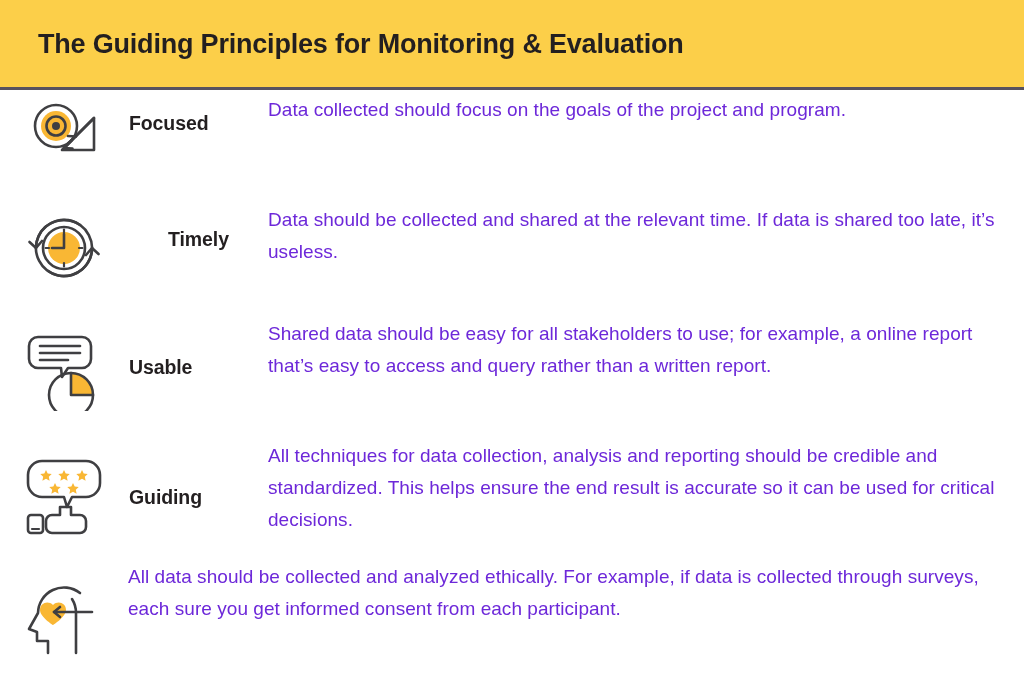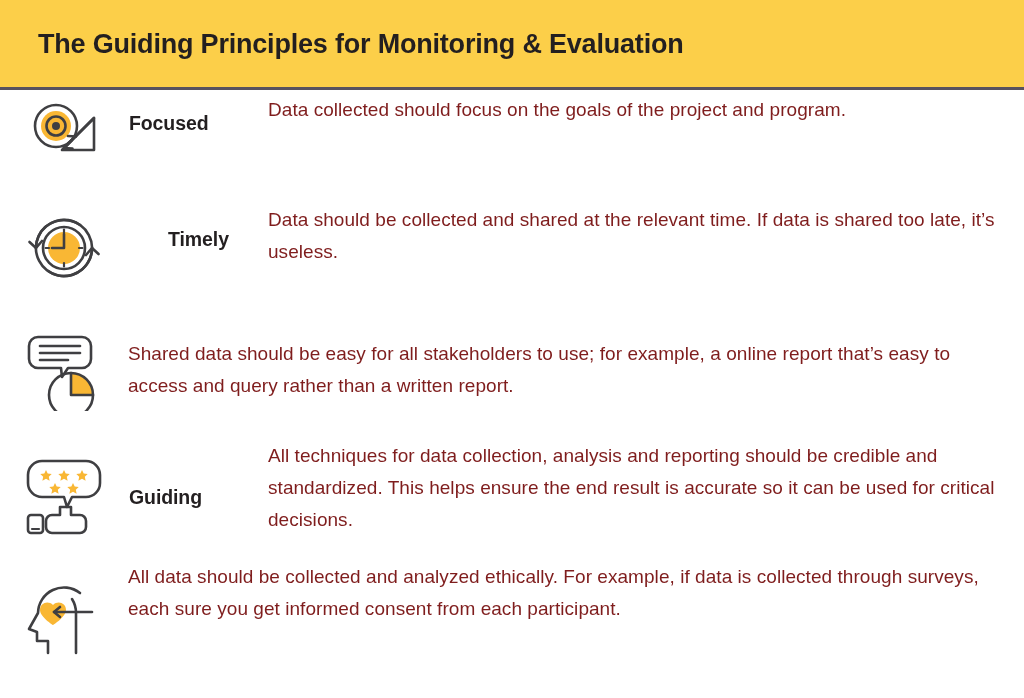--- a/index.html
+++ b/index.html
@@ -81,40 +81,40 @@
     color: #231f20;
     letter-spacing: -0.1px;
   }
 
   .desc-cell {
     flex: 1 1 auto;
     box-sizing: border-box;
     padding-right: 28px;
     font-size: 19px;
     line-height: 32px;
-    color: #7f1d1d;
+    color: #6d28d9;
     letter-spacing: 0.05px;
   }
 
   
   .row-focused  { height: 110px; }
   .row-timely   { height: 115px; }
   .row-usable   { height: 122px; }
   .row-credible { height: 122px; }
   .row-ethical  { height: 120px; }
 
   .row-focused  .label-cell { padding-top: 22px; }
   .row-timely   .label-cell { padding-top: 28px; text-align: center; }
   .row-usable   .label-cell { padding-top: 41px; }
   .row-credible .label-cell { padding-top: 49px; }
   .row-ethical  .label-cell { padding-top: 48px; }
 
   .row-focused  .desc-cell { padding-top: 4px; }
   .row-timely   .desc-cell { padding-top: 4px; }
-  .row-usable   .desc-cell { padding-top: 3px; margin-top: 20px; }
+  .row-usable   .desc-cell { padding-top: 3px; }
   .row-credible .desc-cell { padding-top: 3px; }
   .row-ethical  .desc-cell { padding-top: 2px; }
 
   .row-focused  .icon-cell { padding-top: 8px; }
   .row-timely   .icon-cell { padding-top: 8px; }
   .row-usable   .icon-cell { padding-top: 16px; }
   .row-credible .icon-cell { padding-top: 20px; }
   .row-ethical  .icon-cell { padding-top: 20px; }
 </style>
 </head>
@@ -169,20 +169,21 @@
       <svg width="80" height="80" viewBox="0 0 80 80" aria-hidden="true">
         <path d="M14 6 H58 A9 9 0 0 1 67 15 V28 A9 9 0 0 1 58 37 H44 L38 46 L37 37 H14 A9 9 0 0 1 5 28 V15 A9 9 0 0 1 14 6 Z" fill="none" stroke="#3f3f42" stroke-width="2.6" stroke-linejoin="round"></path>
         <path d="M16 15 H56" stroke="#3f3f42" stroke-width="2.6" stroke-linecap="round"></path>
         <path d="M16 22 H56" stroke="#3f3f42" stroke-width="2.6" stroke-linecap="round"></path>
         <path d="M16 29 H44" stroke="#3f3f42" stroke-width="2.6" stroke-linecap="round"></path>
         <path d="M47 42 A22 22 0 0 1 69 64 L47 64 Z" fill="#f9b734"></path>
         <circle cx="47" cy="64" r="22" fill="none" stroke="#3f3f42" stroke-width="2.6"></circle>
         <path d="M47 42 L47 64 L69 64" fill="none" stroke="#3f3f42" stroke-width="2.6" stroke-linecap="round" stroke-linejoin="round"></path>
       </svg>
     </div>
+    <div class="label-cell">Usable</div>
     <div class="desc-cell">Shared data should be easy for all stakeholders to use; for example, a online report that’s easy to access and query rather than a written report.</div>
   </div>
 
   <div class="principle-row row-credible">
     <div class="icon-cell">
       <svg width="80" height="80" viewBox="0 0 80 80" aria-hidden="true">
         <path d="M18 4 H62 A14 14 0 0 1 76 18 V26 A14 14 0 0 1 62 40 H48 L43 50 L40 40 H18 A14 14 0 0 1 4 26 V18 A14 14 0 0 1 18 4 Z" fill="none" stroke="#3f3f42" stroke-width="2.6" stroke-linejoin="round"></path>
         <g fill="#f9b734">
           <path d="M22 13 l1.7 3.6 4 .5 -2.9 2.7 .8 3.9 -3.6 -1.9 -3.6 1.9 .8 -3.9 -2.9 -2.7 4 -.5 Z"></path>
           <path d="M40 13 l1.7 3.6 4 .5 -2.9 2.7 .8 3.9 -3.6 -1.9 -3.6 1.9 .8 -3.9 -2.9 -2.7 4 -.5 Z"></path>

